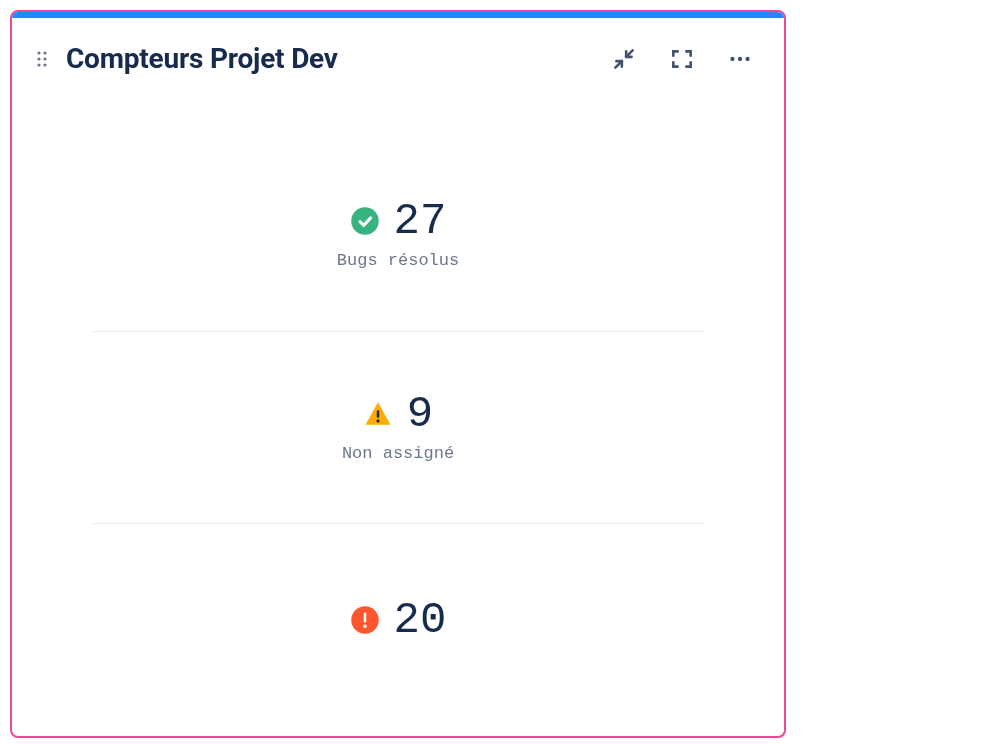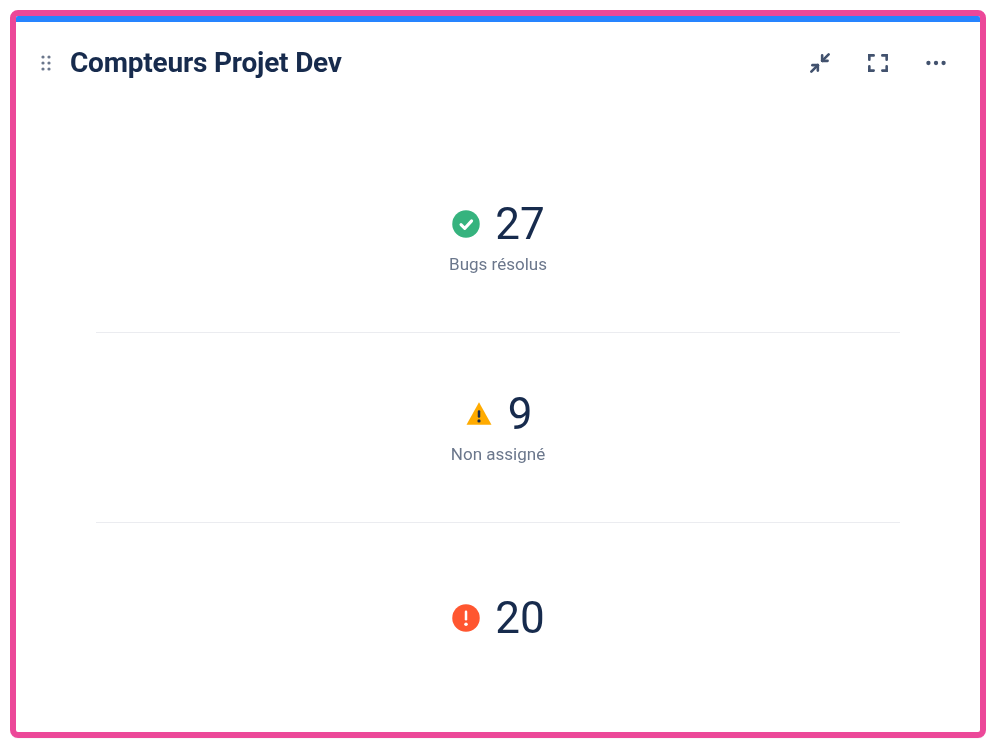--- a/index.html
+++ b/index.html
@@ -2,23 +2,23 @@
 <html><head>
   <meta charset="utf-8">
   <style>
     * { box-sizing: border-box; margin: 0; padding: 0; }
     body {
       font-family: -apple-system, BlinkMacSystemFont, "Segoe UI", Roboto, Helvetica, Arial, sans-serif;
       background: #fff;
       padding: 10px;
     }
     .card {
-      width: 976px;
+      width: 776px;
       height: 728px;
-      border: 6px solid #ec4899;
+      border: 2px solid #ec4899;
       border-radius: 8px;
       overflow: hidden;
       background: #ffffff;
       box-shadow: 0 1px 1px rgba(9,30,66,0.03);
       display: flex;
       flex-direction: column;
     }
     .topbar {
       height: 6px;
       background: #2684ff;
@@ -61,20 +61,21 @@
       color: #42526e;
       cursor: pointer;
       border-radius: 3px;
     }
 
     .body {
       flex: 1;
       padding: 40px 80px 20px 80px;
       display: flex;
       flex-direction: column;
+      font-family: Liberation Mono, monospace;
     }
     .counter {
       flex: 1;
       display: flex;
       flex-direction: column;
       align-items: center;
       justify-content: center;
       gap: 8px;
     }
     .divider {

